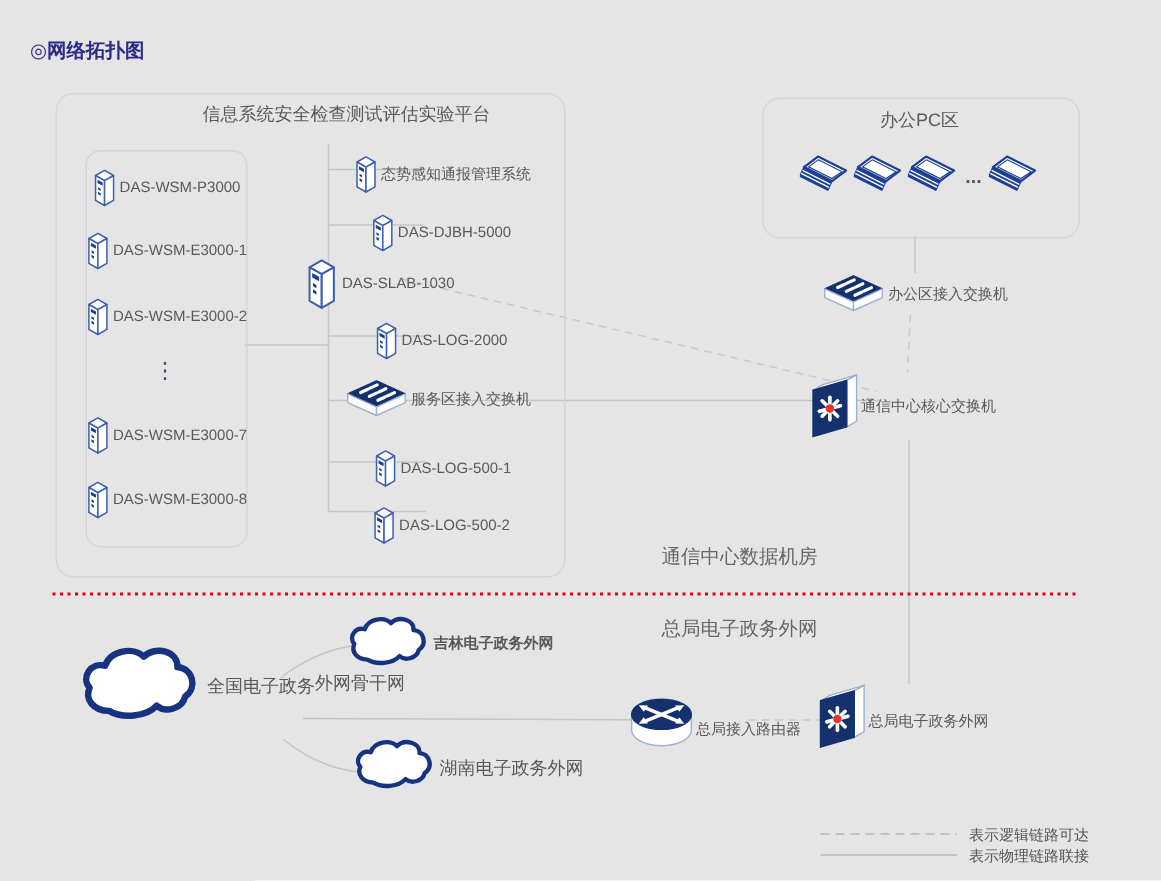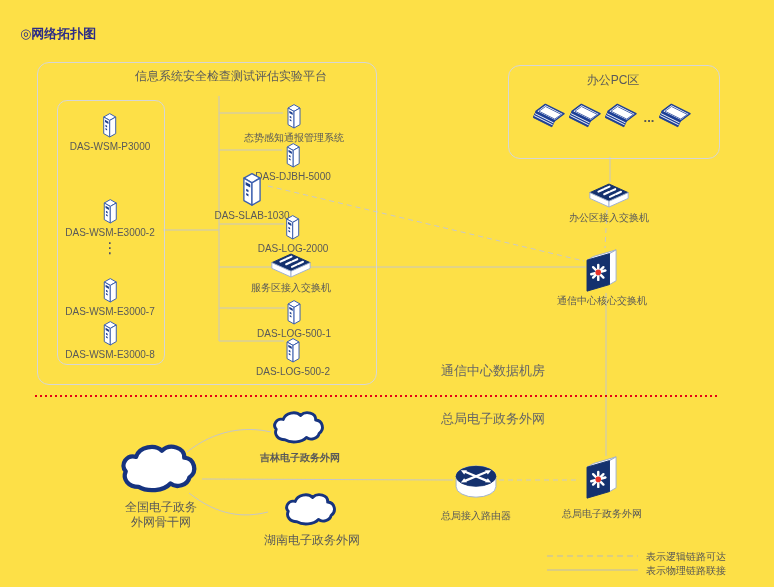--- a/index.html
+++ b/index.html
@@ -1,21 +1,21 @@
 <!DOCTYPE html>
 <html><head>
 <meta charset="utf-8">
 <style>
   html,body{margin:0;padding:0;background:#fff;}
-  #canvas{position:relative;width:774px;height:587px;background:#fde047;overflow:hidden;
+  #canvas{position:relative;width:774px;height:587px;background:#e5e5e5;overflow:hidden;
           font-family:"Liberation Sans","DejaVu Sans",sans-serif;}
   #wires{position:absolute;left:0;top:0;z-index:1;}
   .box{position:absolute;border:1px solid #d6d6d6;border-radius:12px;background:transparent;z-index:2;}
   .box-title{position:absolute;width:100%;text-align:center;font-size:12px;color:#5a5a5a;z-index:3;}
-  .n{position:absolute;transform:translateX(-50%);display:flex;flex-direction:column;align-items:center;z-index:4;}
+  .n{position:absolute;transform:translateX(-50%);display:flex;flex-direction:row;align-items:center;z-index:4;}
   .n .lbl{font-size:10px;color:#595959;white-space:nowrap;margin-top:2px;line-height:12px;}
   .zone-label{position:absolute;font-size:13px;color:#666;white-space:nowrap;z-index:4;}
   .page-title{position:absolute;left:20px;top:25px;font-size:13px;font-weight:bold;color:#2c2c87;z-index:5;}
   .vdots{font-size:15px;color:#44496e;line-height:15px;letter-spacing:0;}
   .pc-row{position:absolute;left:508px;top:103px;width:210px;display:flex;justify-content:center;
           align-items:center;gap:2px;z-index:4;}
   .hdots{font-size:13px;font-weight:bold;color:#555;padding:0 3px;}
   .legend-label{position:absolute;font-size:10px;color:#555;white-space:nowrap;z-index:4;}
   svg .ln{stroke:#c6c6c6;stroke-width:1;fill:none;}
   svg .dash{stroke:#c9c9c9;stroke-width:1;fill:none;stroke-dasharray:5 4;}
@@ -119,20 +119,26 @@
   <div class="box-title" style="left:37px;top:68px;width:388px;">信息系统安全检查测试评估实验平台</div>
 
   <div class="box" style="left:57px;top:100px;width:106px;height:263px;border-radius:10px;"></div>
 
   <div class="n" style="left:110px;top:111px;">
     <svg width="20" height="28">
         <use href="#sym-server"></use>
       </svg>
     <div class="lbl">DAS-WSM-P3000</div>
   </div>
+  <div class="n" style="left:110px;top:153px;">
+    <svg width="20" height="28">
+        <use href="#sym-server"></use>
+      </svg>
+    <div class="lbl">DAS-WSM-E3000-1</div>
+  </div>
   <div class="n" style="left:110px;top:197px;">
     <svg width="20" height="28">
         <use href="#sym-server"></use>
       </svg>
     <div class="lbl">DAS-WSM-E3000-2</div>
   </div>
   <div class="n vdots" style="left:110px;top:240px;">⋮</div>
   <div class="n" style="left:110px;top:276px;">
     <svg width="20" height="28">
         <use href="#sym-server"></use>
@@ -217,21 +223,21 @@
   <div class="n" style="left:602px;top:248px;">
     <svg width="34" height="45">
         <use href="#sym-cubeswitch"></use>
       </svg>
     <div class="lbl">通信中心核心交换机</div>
   </div>
 
   <div class="zone-label" style="left:441px;top:362px;">通信中心数据机房</div>
   <div class="zone-label" style="left:441px;top:410px;">总局电子政务外网</div>
 
-  <div class="n" style="left:161px;top:440px;">
+  <div class="n" style="left:161px;top:427px;">
     <svg width="86" height="56">
         <use href="#sym-cloud"></use>
       </svg>
     <div class="lbl" style="font-size:12px;margin-top:4px;line-height:15px;">全国电子政务</div>
     <div class="lbl" style="font-size:12px;margin-top:0;line-height:15px;">外网骨干网</div>
   </div>
   <div class="n" style="left:300px;top:408px;">
     <svg width="58" height="38">
         <use href="#sym-cloud"></use>
       </svg>

